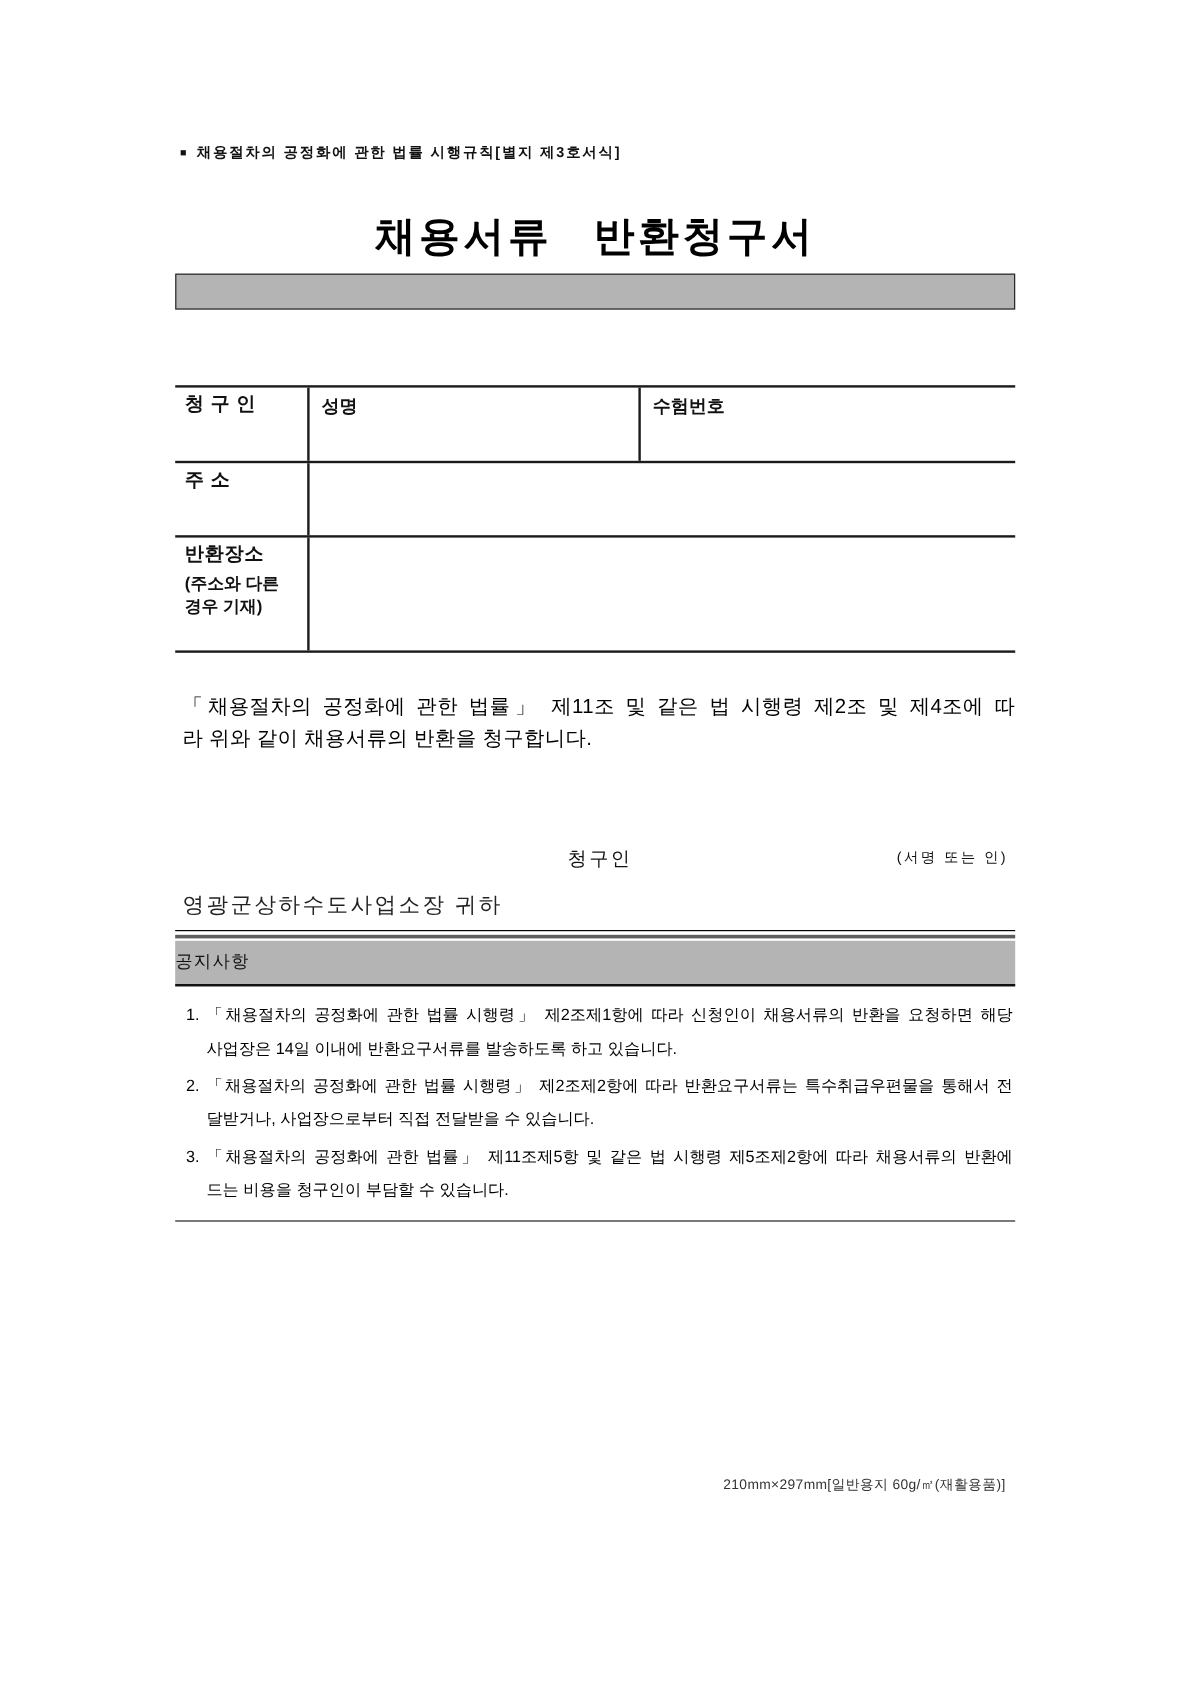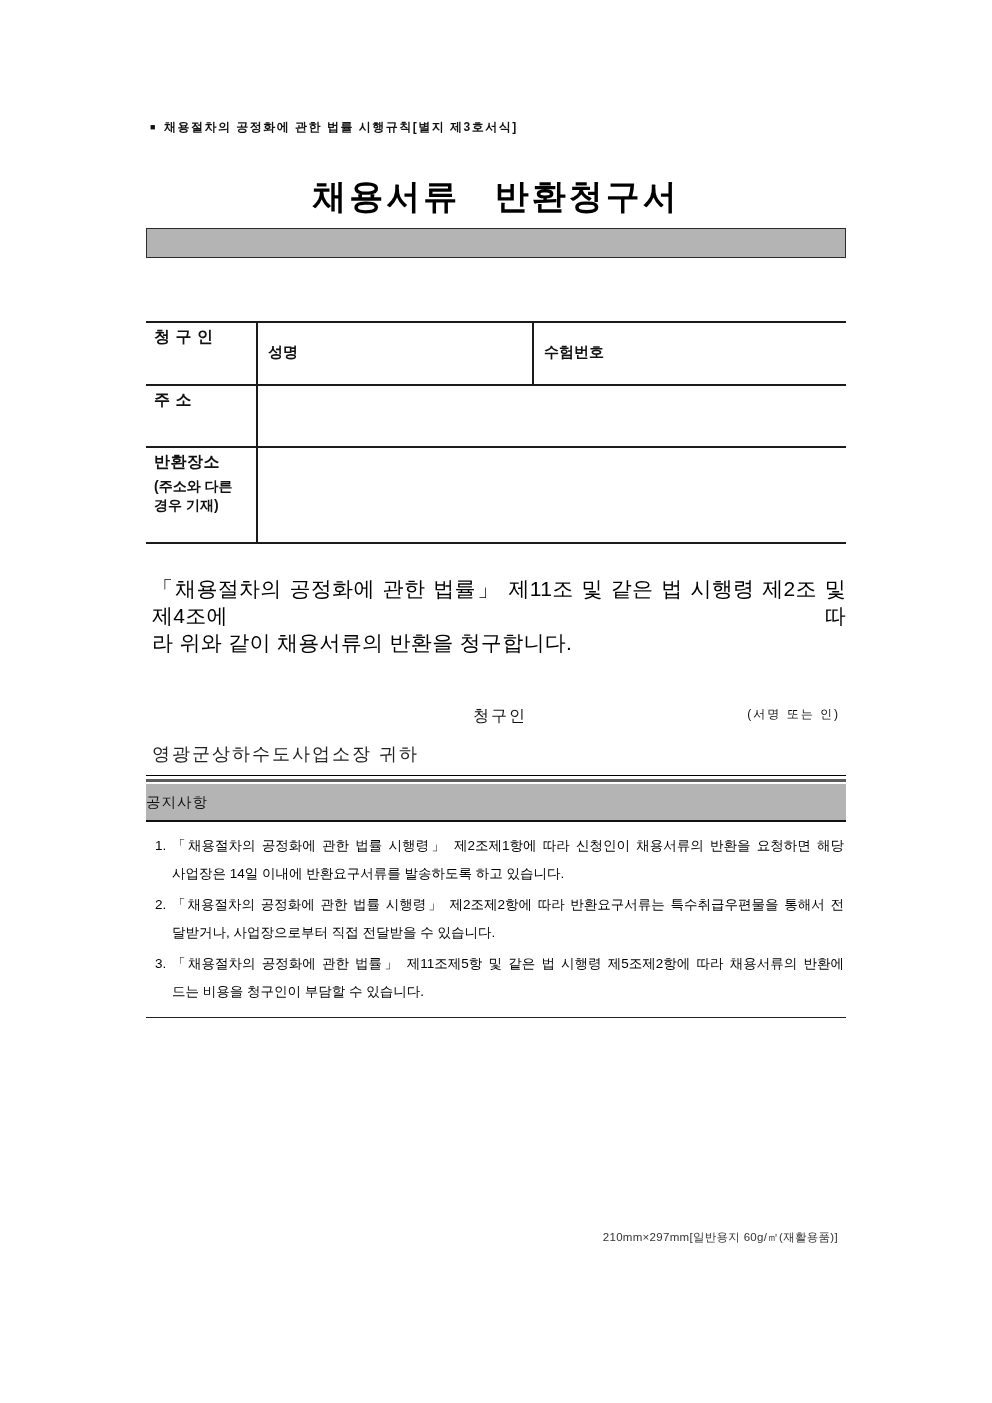--- a/index.html
+++ b/index.html
@@ -12,35 +12,35 @@
   .doc-title{position:absolute;top:174px;left:0;width:100%;text-align:center;
     font-size:34px;font-weight:700;letter-spacing:3px;word-spacing:22px;color:#000;}
 
   .top-gray-bar{position:absolute;top:228px;left:146px;width:698px;height:28px;
     background:#b4b4b4;border:1px solid #2a2a2a;}
 
   .main-table{position:absolute;top:289px;left:146px;width:700px;border-top:2px solid #1b1b1b;box-sizing:border-box;margin-top:32px;}
   .trow{display:flex;border-bottom:2px solid #1b1b1b;box-sizing:border-box;}
   .col-label{width:112px;min-width:112px;border-right:2px solid #1b1b1b;padding:4px 6px 0 8px;
     font-weight:700;font-size:16px;box-sizing:border-box;letter-spacing:0.5px;}
-  .cell{padding:20px 8px 0 10px;font-weight:700;font-size:15px;box-sizing:border-box;}
+  .cell{padding:6px 8px 0 10px;font-weight:700;font-size:15px;box-sizing:border-box;}
   .cell.empty{font-weight:400;}
   .row-claimant{height:63px;}
   .row-claimant .cell-name{width:276px;border-right:2px solid #1b1b1b;}
   .row-claimant .cell-exam{flex:1;}
   .row-address{height:62px;}
   .row-place{height:96px;}
   .fill{flex:1;}
   .place-note{font-size:14px;line-height:19px;margin-top:4px;letter-spacing:0;}
 
   .docs-table{position:absolute;top:521px;left:146px;width:700px;height:49px;
     border-top:2px solid #1b1b1b;border-bottom:2px solid #1b1b1b;display:flex;box-sizing:border-box;}
   .docs-table .col-label{padding:6px 6px 0 14px;}
 
-  .declaration{position:absolute;top:575px;left:146px;width:700px;font-size:21px;
+  .declaration{position:absolute;top:575px;left:146px;width:700px;font-size:17px;
     line-height:27px;letter-spacing:0.3px;color:#000;}
   .declaration .l1{text-align:justify;text-align-last:justify;padding-left:6px;}
   .declaration .l2{text-align:left;padding-left:6px;}
 
   .date-line{position:absolute;top:648px;left:146px;width:692px;text-align:right;
     font-size:15.5px;color:#000;}
   .date-line span{margin-left:36px;}
 
   .sig-row{position:absolute;top:706px;left:146px;width:700px;height:26px;}
   .sig-row .claimant{position:absolute;left:327px;top:0;font-size:16px;letter-spacing:2px;}

